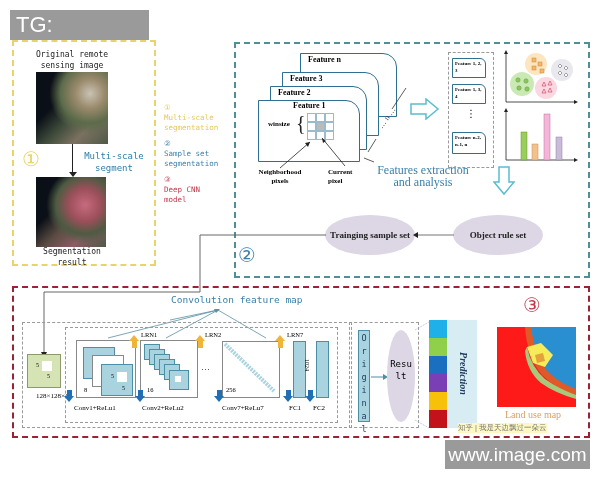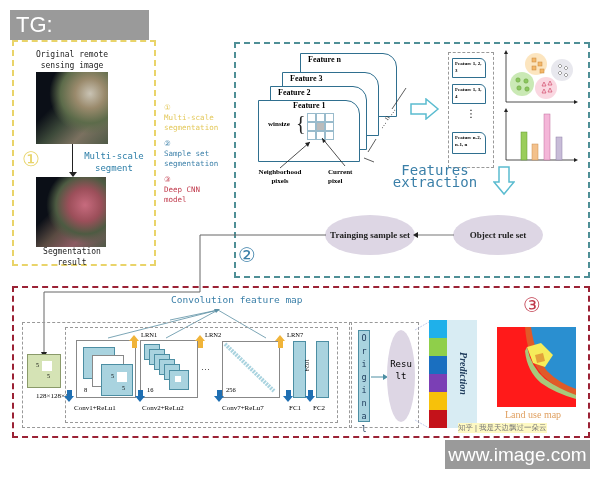--- a/index.html
+++ b/index.html
@@ -158,22 +158,23 @@
   <line x1="6" y1="52" x2="76" y2="52" stroke="#222" stroke-width="0.8"></line>
   <polygon points="78,52 74,50 74,54" fill="#222"></polygon>
   <line x1="6" y1="52" x2="6" y2="2" stroke="#222" stroke-width="0.8"></line>
   <polygon points="6,0 4,4 8,4" fill="#222"></polygon>
   <rect x="21" y="24" width="6" height="28" fill="#9acd5b" stroke="#5f9a2f" stroke-width="0.5"></rect>
   <rect x="32" y="36" width="6" height="16" fill="#f3c18c" stroke="#c98e4f" stroke-width="0.5"></rect>
   <rect x="44" y="6" width="6" height="46" fill="#f4b6d8" stroke="#c06b9d" stroke-width="0.5"></rect>
   <rect x="56" y="29" width="6" height="23" fill="#c8bcd8" stroke="#8f80a8" stroke-width="0.5"></rect>
 </svg>
 
-<div class="abs mono" style="left:380px;top:164px;width:110px;text-align:center;font-size:14px;line-height:12px;color:#3a7fa8;">
+<div class="abs mono" style="left:368px;top:164px;width:110px;text-align:center;font-size:12px;line-height:12px;color:#3a7fa8;font-family:Liberation Serif, serif;">
   <div>Features extraction</div>
+  <div>and analysis</div>
 </div>
 <svg class="abs" style="left:493px;top:166px;" width="22" height="30">
   <polygon points="6,1 16,1 16,16 21,16 11,28 1,16 6,16" fill="#fff" stroke="#5bbcd0" stroke-width="1.5"></polygon>
 </svg>
 
 <div class="abs ellipse serif" style="left:325px;top:215px;width:90px;height:40px;">Trainging sample set</div>
 <div class="abs ellipse serif" style="left:453px;top:215px;width:90px;height:40px;">Object rule set</div>
 <svg class="abs" style="left:412px;top:230px;" width="44" height="10">
   <line x1="4" y1="5" x2="42" y2="5" stroke="#777" stroke-width="1.2"></line>
   <polygon points="1,5 6,2 6,8" fill="#222"></polygon>

